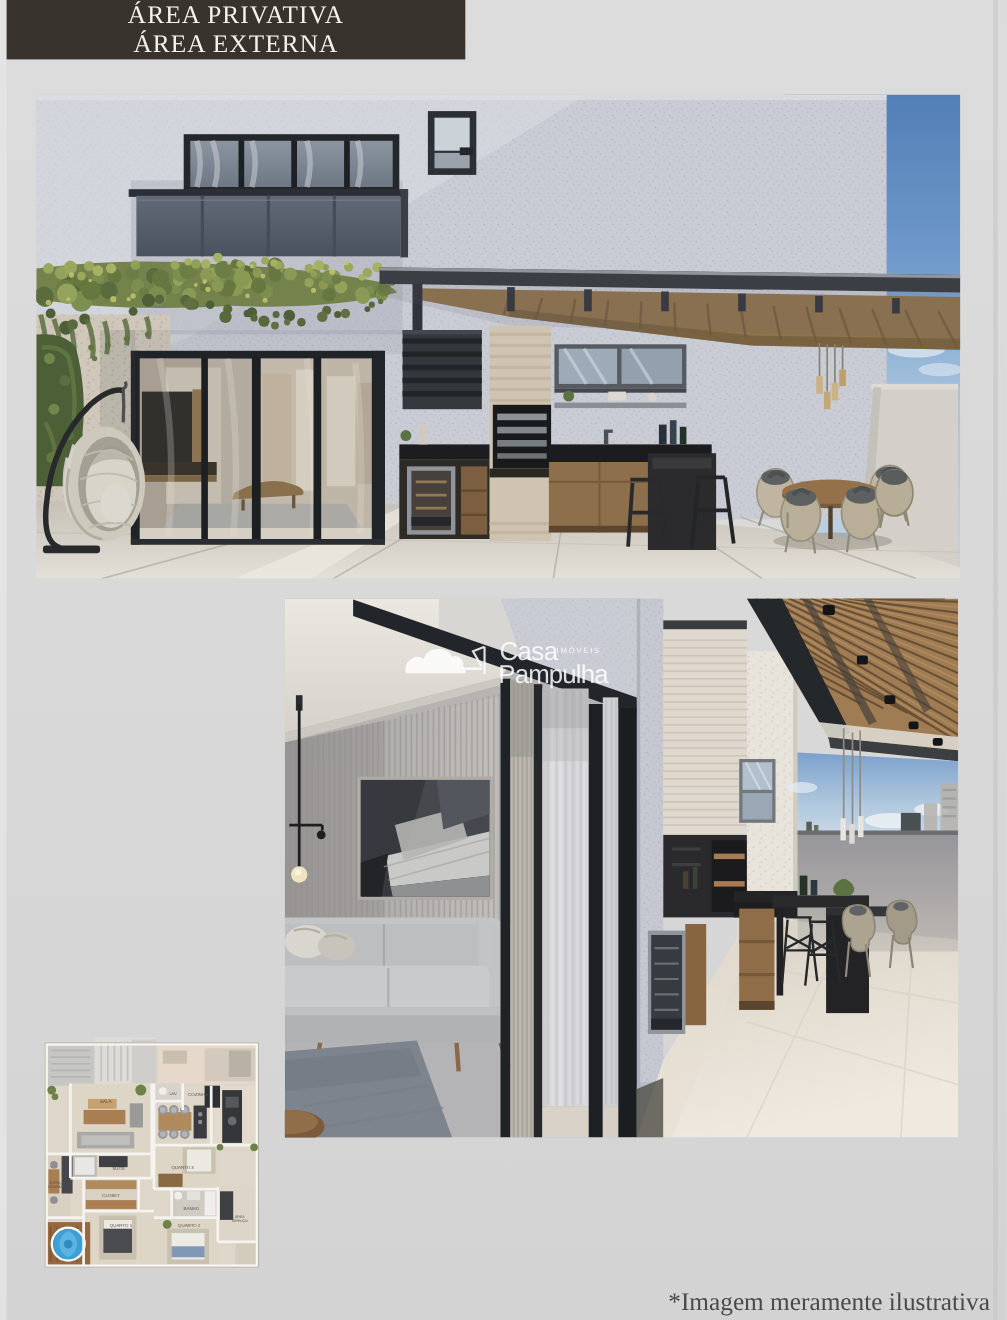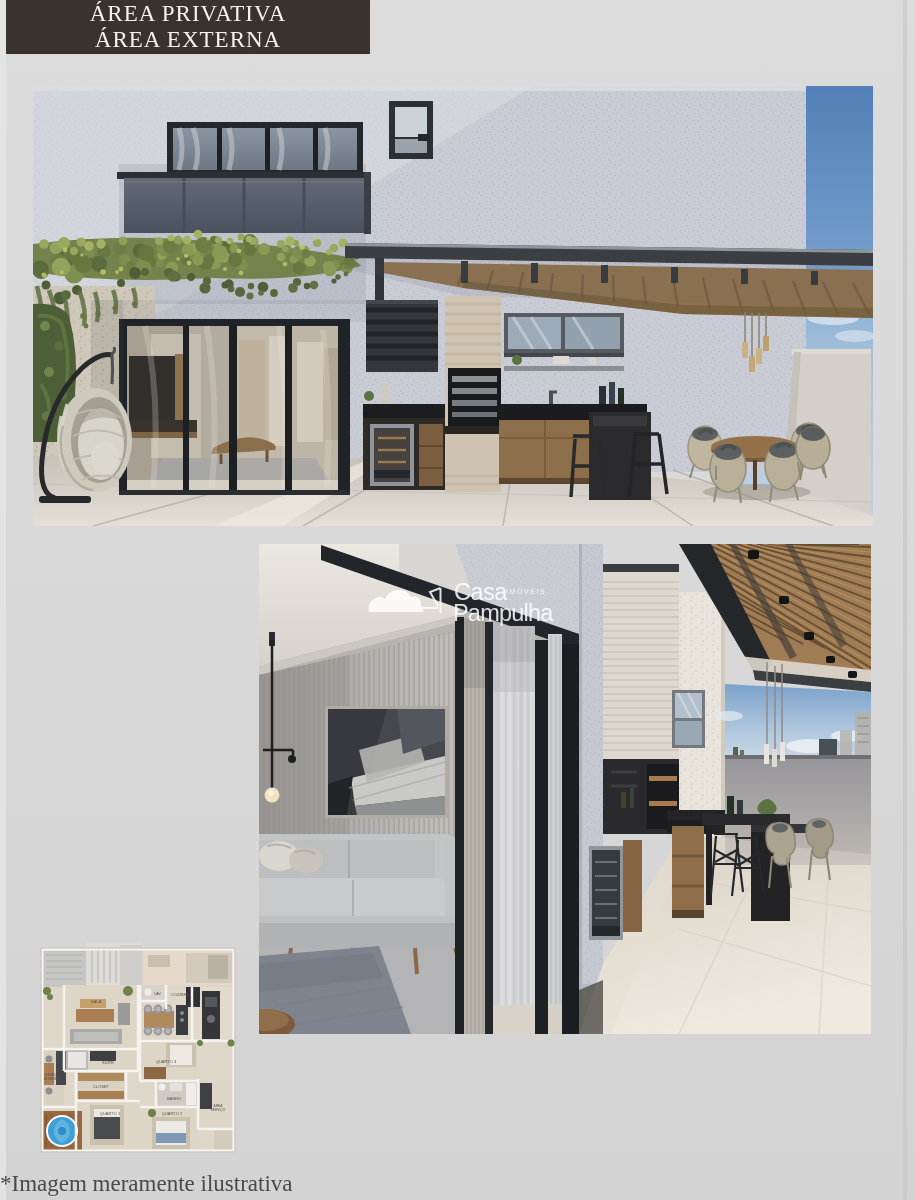--- a/index.html
+++ b/index.html
@@ -8,21 +8,21 @@
 </style>
 </head>
 <body>
 
 <div class="abs" style="left:0;top:0;width:915px;height:1200px;background:linear-gradient(180deg,#dcdcdc 0%,#d8d8d8 55%,#d3d3d3 100%);"></div>
 
 <div class="abs" style="left:0;top:0;width:6px;height:1200px;background:#e6e6e6;opacity:.8"></div>
 
 <div class="abs" style="left:903px;top:0;width:4px;height:1200px;background:#c3c3c3;opacity:.55"></div>
 
-<div class="abs" style="left:6px;top:0;width:364px;height:54px;background:#39332d;color:#f4f2ee;font-family:'Liberation Serif',serif;text-align:center;font-size:23px;line-height:26px;letter-spacing:1px;padding-top:1px;box-sizing:border-box">ÁREA PRIVATIVA<br>ÁREA EXTERNA</div>
+<div class="abs" style="left:6px;top:0;width:417px;height:54px;background:#39332d;color:#f4f2ee;font-family:'Liberation Serif',serif;text-align:center;font-size:23px;line-height:26px;letter-spacing:1px;padding-top:1px;box-sizing:border-box">ÁREA PRIVATIVA<br>ÁREA EXTERNA</div>
 
 <svg class="abs" style="left:33px;top:86px" width="840" height="440" viewBox="0 0 840 440">
 <defs>
 <pattern id="gran" width="13" height="11" patternUnits="userSpaceOnUse">
         <circle cx="2" cy="2" r="0.7" fill="#a6abb8"></circle>
         <circle cx="7.5" cy="4.5" r="0.6" fill="#b2b6c1"></circle>
         <circle cx="4" cy="8" r="0.7" fill="#a0a6b3"></circle>
         <circle cx="11" cy="8.5" r="0.55" fill="#b6bac4"></circle>
         <circle cx="10.5" cy="1.5" r="0.6" fill="#aaafbc"></circle>
         <circle cx="6" cy="10.2" r="0.5" fill="#9ba1af"></circle>
@@ -885,13 +885,13 @@
 <rect x="1" y="5" width="194" height="204" fill="none" stroke="#b9b4a9" stroke-width="1"></rect>
 
 <g fill="#6d8149">
       <circle cx="7" cy="48" r="4"></circle>
       <circle cx="10" cy="54" r="3"></circle>
       <circle cx="191" cy="100" r="3.5"></circle>
       <circle cx="160" cy="100" r="3"></circle>
     </g>
 </svg>
 
-<div class="abs" style="left:0;top:1171px;width:900px;text-align:left;font-family:'Liberation Serif',serif;font-size:23px;color:#4a4a4a">*Imagem meramente ilustrativa</div>
+<div class="abs" style="left:0;top:1171px;width:900px;text-align:right;font-family:'Liberation Serif',serif;font-size:23px;color:#4a4a4a">*Imagem meramente ilustrativa</div>
 
 </body></html>

